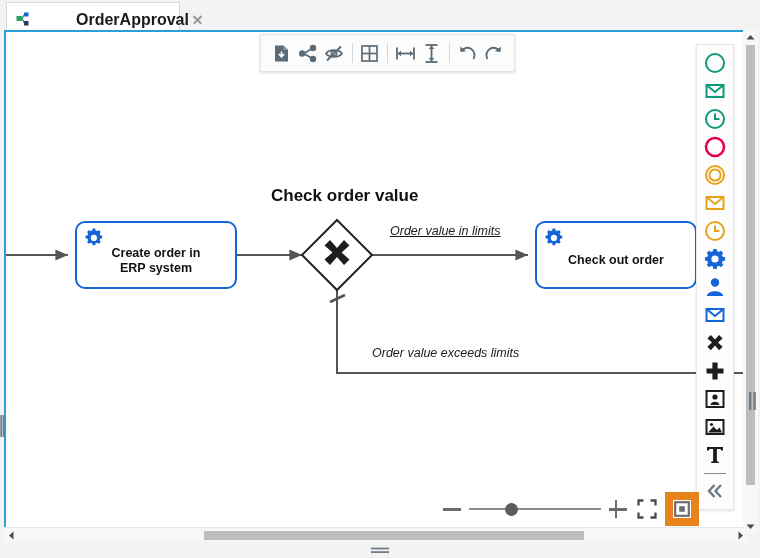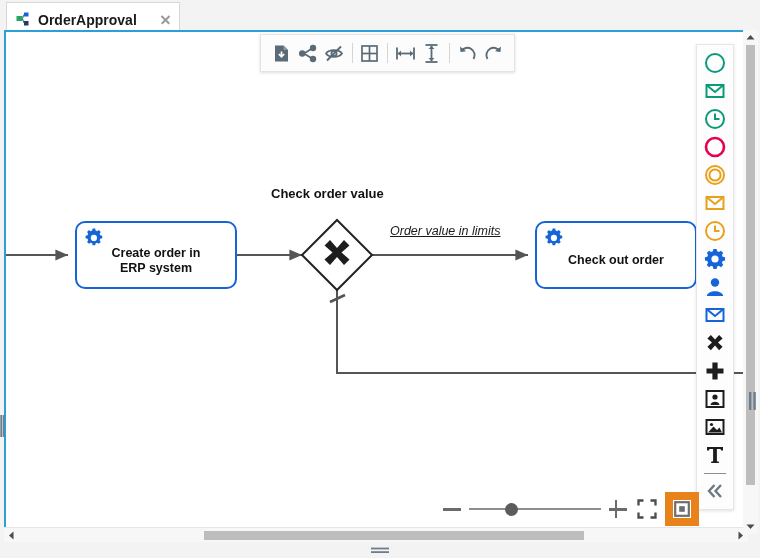--- a/index.html
+++ b/index.html
@@ -11,21 +11,21 @@
   #app { position: relative; width: 760px; height: 558px; background: #f3f3f3; }
 
   
   .tabbar { position: absolute; left: 0; top: 0; width: 760px; height: 36px; background: #f3f3f3; }
   .tab {
     position: absolute; left: 6px; top: 2px; width: 174px; height: 34px;
     background: #ffffff; border: 1px solid #d7d7d7; border-bottom: none;
     display: flex; align-items: center; padding: 0 6px 0 9px;
   }
   .tab-icon { width: 15px; height: 15px; flex: 0 0 15px; margin-right: 7px; position: relative; }
-  .tab-title { font-size: 14px; font-weight: bold; color: #1a1a1a; flex: 1; white-space: nowrap; }
+  .tab-title { font-size: 16px; font-weight: bold; color: #1a1a1a; flex: 1; white-space: nowrap; margin-left: 38px; }
   .tab-close { width: 16px; height: 16px; position: relative; cursor: pointer; flex: 0 0 16px; }
   .tab-close::before, .tab-close::after {
     content: ""; position: absolute; left: 3px; top: 7px; width: 11px; height: 1.6px;
     background: #9a9a9a;
   }
   .tab-close::before { transform: rotate(45deg); }
   .tab-close::after  { transform: rotate(-45deg); }
 
   
   .editor-frame {
@@ -64,21 +64,21 @@
   .diagram { position: absolute; inset: 0; }
   .node-label {
     position: absolute; font-size: 12.5px; font-weight: bold; color: #111;
     text-align: center; line-height: 15px; pointer-events: none;
   }
   .flow-label {
     position: absolute; font-size: 12.5px; font-style: italic; color: #1b1b1b;
     white-space: nowrap;
   }
   .gw-label {
-    position: absolute; font-size: 13px; font-weight: bold; color: #111; white-space: nowrap;
+    position: absolute; font-size: 17px; font-weight: bold; color: #111; white-space: nowrap;
   }
 
   
   .zoombar {
     position: absolute; left: 435px; bottom: 6px; width: 275px; height: 34px;
     display: flex; align-items: center; gap: 6px;
   }
   .zb-minus { width: 22px; height: 22px; cursor: pointer; position: relative; }
   .zb-minus::before { content:""; position:absolute; left:2px; top:10px; width:18px; height:2.6px; background:#6b6b6b; }
   .zb-plus { width: 22px; height: 22px; cursor: pointer; position: relative; }
@@ -178,20 +178,21 @@
 
         <div class="node-label" style="left:536px; top:221px; width:148px;">Check out order</div>
         <div class="node-label" style="left:76px; top:214px; width:148px;">
           <span>Create order in</span><br>
           <span>ERP system</span>
         </div>
 
         <div class="gw-label" style="left:265px; top:154px;">Check order value</div>
 
         <div class="flow-label" style="left:384px; top:192px;text-decoration:underline;">Order value in limits</div>
+        <div class="flow-label" style="left:366px; top:314px;">Order value exceeds limits</div>
       </div>
 
       <div class="float-toolbar">
         <div class="tb-btn">
           <svg width="19" height="19" viewBox="0 0 19 19">
             <path d="M3 1.5 h8.5 L16 6 v11.5 H3 z" fill="#5a6b77"></path>
             <path d="M11.5 1.5 V6 H16" fill="#8a9aa5"></path>
             <path d="M9.5 7.5 v5 M6.8 10 l2.7 2.8 2.7-2.8" stroke="#fff" stroke-width="1.7" fill="none"></path>
           </svg>
         </div>

